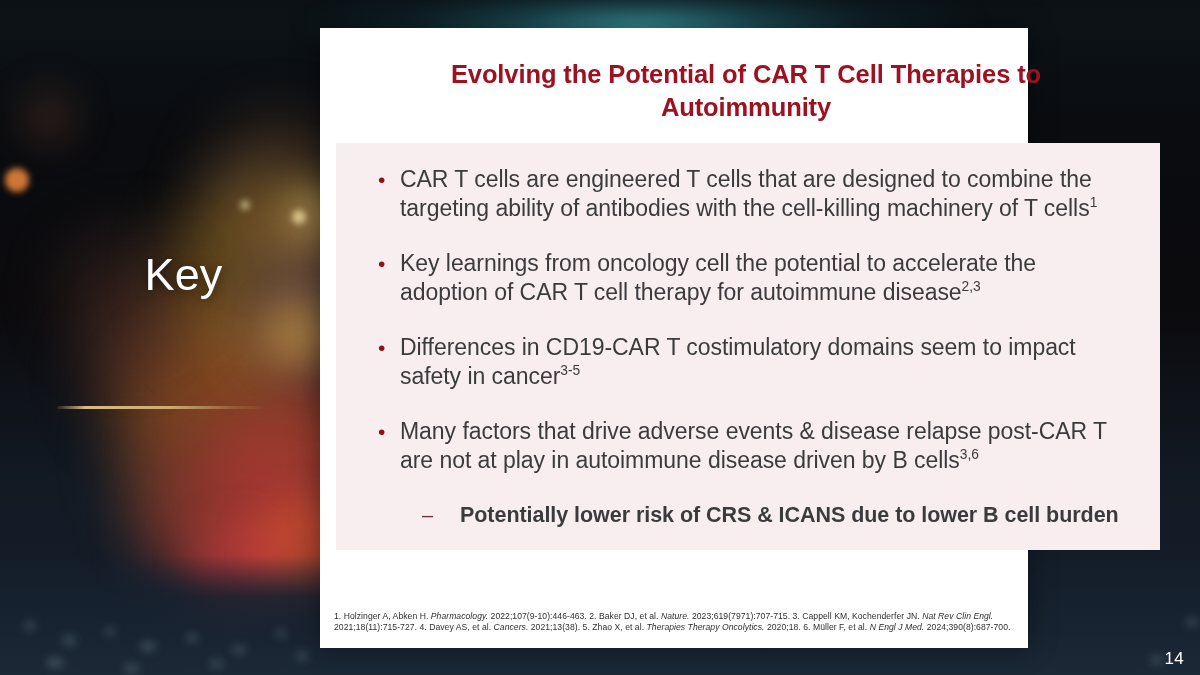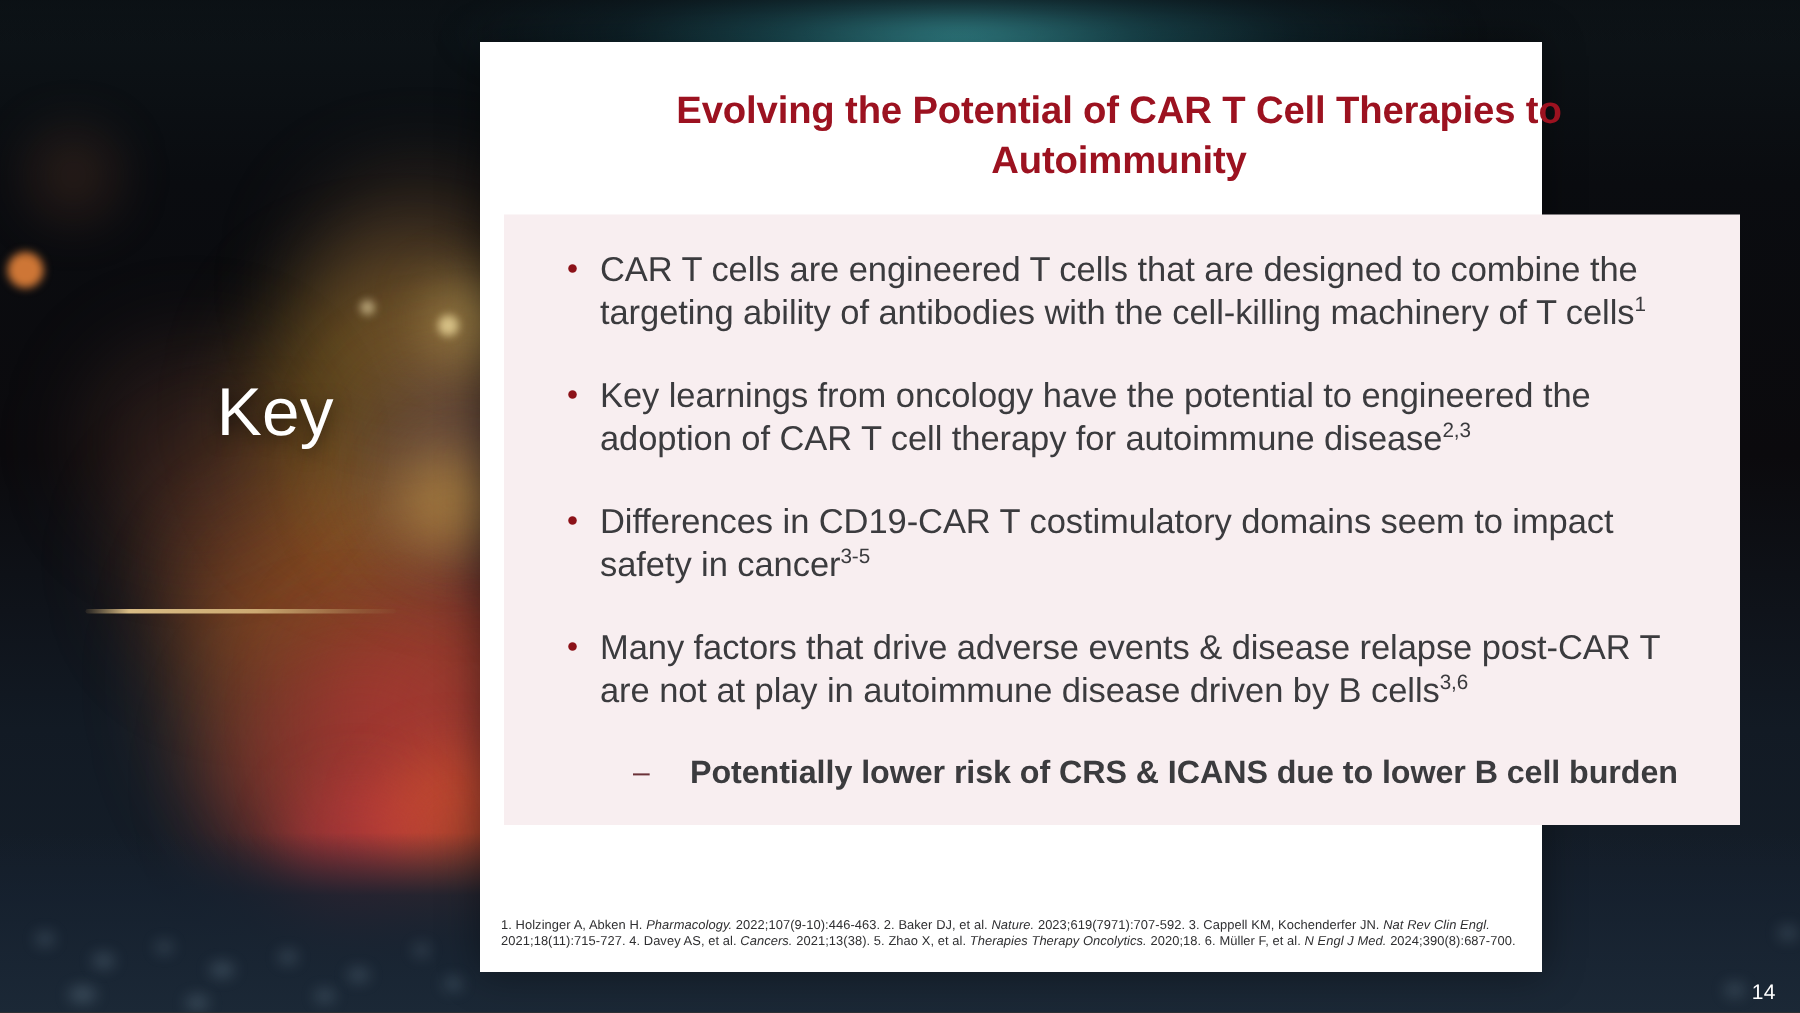--- a/index.html
+++ b/index.html
@@ -193,21 +193,21 @@
     line-height: 11.6px;
     letter-spacing: 0.05px;
   }
   .footnotes i { font-style: italic; }
 
   
   .pagenum {
     position: absolute;
     right: 16px; bottom: 6px;
     color: #ffffff;
-    font-size: 14px;
+    font-size: 17px;
     letter-spacing: 0.3px;
   }
 </style>
 </head>
 <body>
 
 <div id="slide">
 
   <div class="bg-base"></div>
 
@@ -260,21 +260,21 @@
     <div class="pinkbox">
       <div class="bullets">
 
         <div class="b-item">
           <span class="b-mark">•</span>
           <span class="b-text"><span>CAR T cells are engineered T cells that are designed to combine the targeting ability of antibodies with the cell-killing machinery of T cells</span><sup>1</sup></span>
         </div>
 
         <div class="b-item">
           <span class="b-mark">•</span>
-          <span class="b-text"><span>Key learnings from oncology have the potential to engineered the adoption of CAR T cell therapy for autoimmune disease</span><sup>2,3</sup></span>
+          <span class="b-text"><span>Key learnings from oncology cell the potential to accelerate the adoption of CAR T cell therapy for autoimmune disease</span><sup>2,3</sup></span>
         </div>
 
         <div class="b-item">
           <span class="b-mark">•</span>
           <span class="b-text"><span>Differences in CD19-CAR T costimulatory domains seem to impact safety in cancer</span><sup>3-5</sup></span>
         </div>
 
         <div class="b-item">
           <span class="b-mark">•</span>
           <span class="b-text"><span>Many factors that drive adverse events &amp; disease relapse post-CAR T are not at play in autoimmune disease driven by B cells</span><sup>3,6</sup></span>
@@ -282,21 +282,21 @@
 
         <div class="b-sub">
           <span class="b-mark">–</span>
           <span class="b-text">Potentially lower risk of CRS &amp; ICANS due to lower B cell burden</span>
         </div>
 
       </div>
     </div>
 
     <div class="footnotes">
-      <div><span>1. Holzinger A, Abken H. </span><i>Pharmacology.</i><span> 2022;107(9-10):446-463. 2. Baker DJ, et al. </span><i>Nature.</i><span> 2023;619(7971):707-592. 3. Cappell KM, Kochenderfer JN. </span><i>Nat Rev Clin Engl.</i></div>
+      <div><span>1. Holzinger A, Abken H. </span><i>Pharmacology.</i><span> 2022;107(9-10):446-463. 2. Baker DJ, et al. </span><i>Nature.</i><span> 2023;619(7971):707-715. 3. Cappell KM, Kochenderfer JN. </span><i>Nat Rev Clin Engl.</i></div>
       <div><span>2021;18(11):715-727. 4. Davey AS, et al. </span><i>Cancers.</i><span> 2021;13(38). 5. Zhao X, et al. </span><i>Therapies Therapy Oncolytics.</i><span> 2020;18. 6. Müller F, et al. </span><i>N Engl J Med.</i><span> 2024;390(8):687-700.</span></div>
     </div>
 
   </div>
 
   <div class="pagenum">14</div>
 
 </div>
 
 </body></html>

